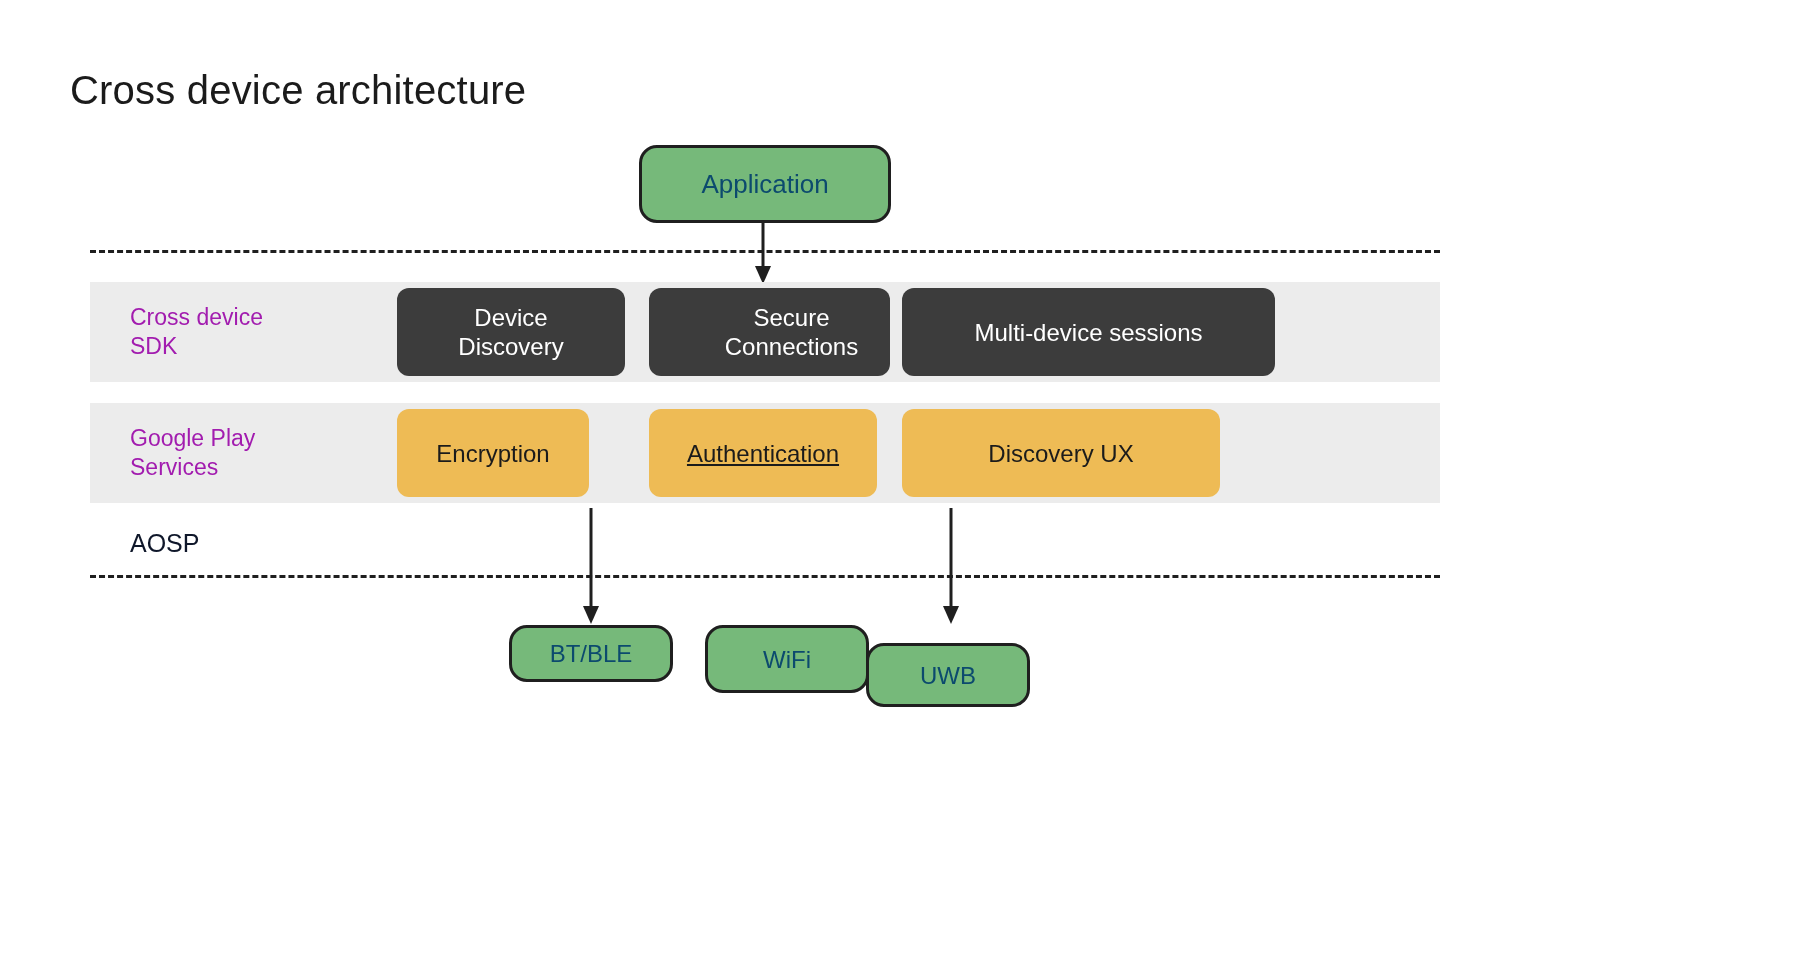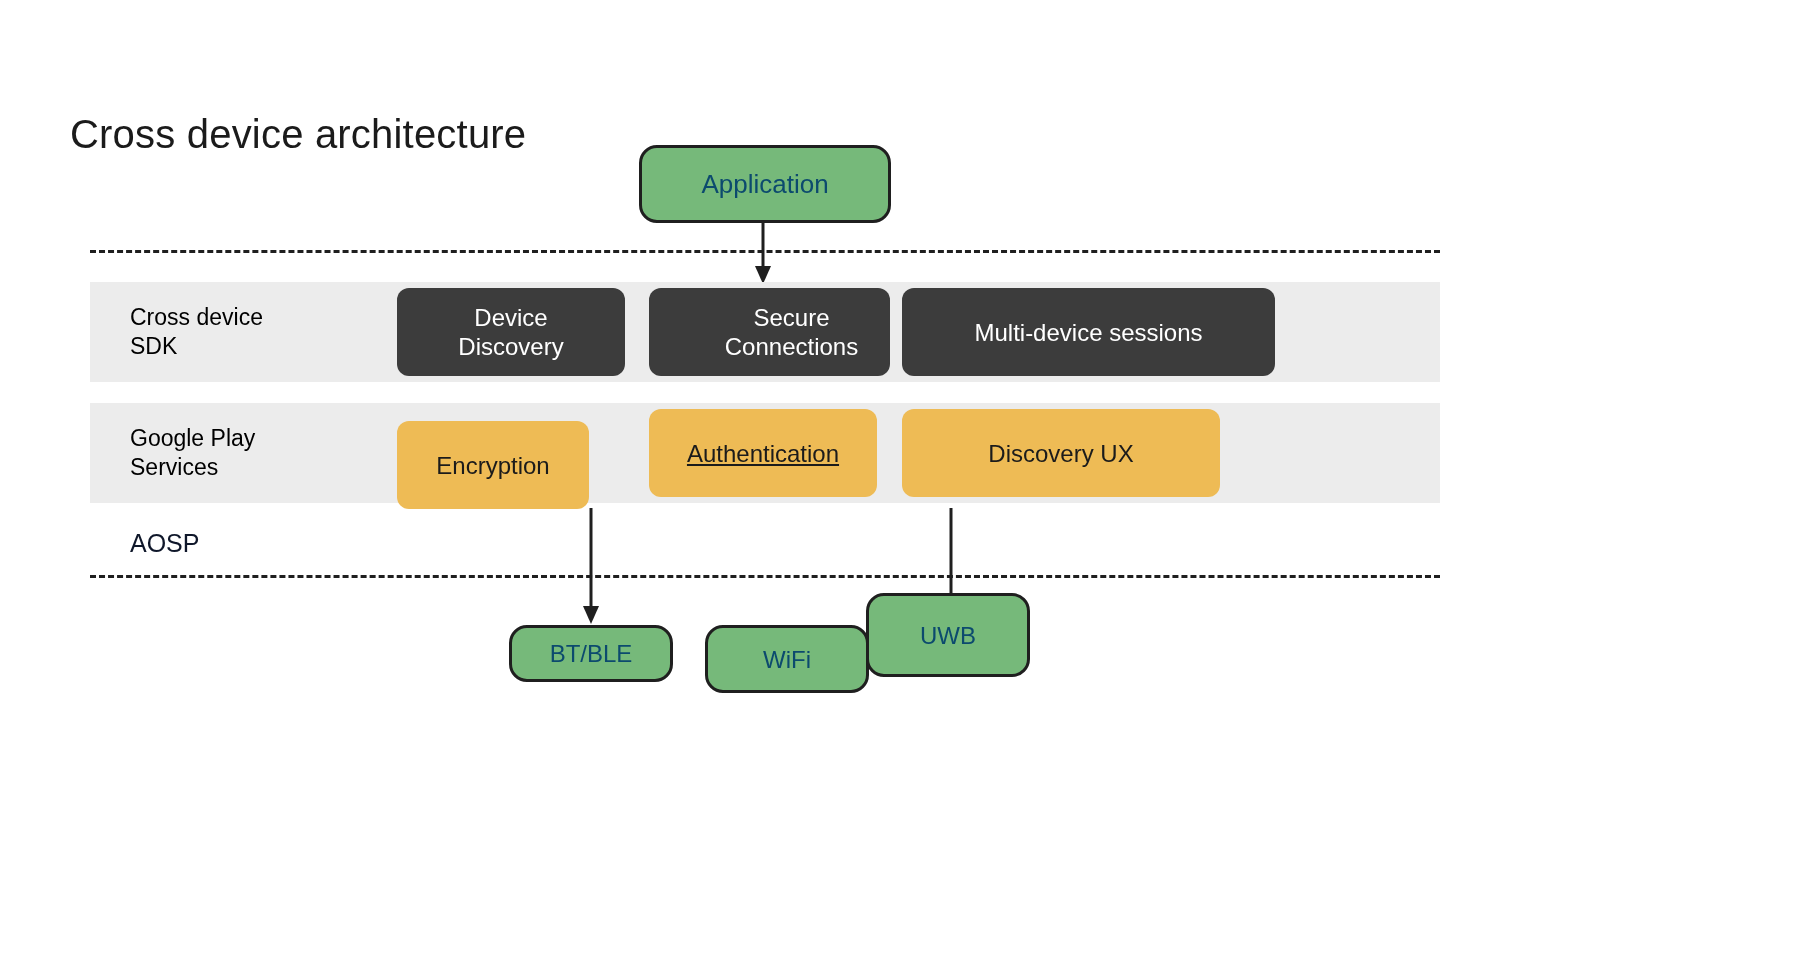--- a/index.html
+++ b/index.html
@@ -26,21 +26,20 @@
   
   .page-title {
     position: absolute;
     left: 70px;
     top: 68px;
     font-size: 40px;
     font-weight: 400;
     letter-spacing: 0.2px;
     color: #1b1b1b;
     white-space: nowrap;
-    margin-top: 44px;
   }
 
   
   .dashed-line {
     position: absolute;
     left: 90px;
     width: 1350px;
     height: 0;
     border-top: 3px dashed #1f1f1f;
   }
@@ -58,21 +57,21 @@
   .band-gps { top: 403px; height: 100px; }
 
   .band-label {
     position: absolute;
     left: 40px;
     top: 50%;
     transform: translateY(-50%);
     font-size: 23px;
     line-height: 29px;
     font-weight: 400;
-    color: #000000;
+    color: #a21caf;
     white-space: pre-line;
   }
 
   
   .node {
     position: absolute;
     display: flex;
     align-items: center;
     justify-content: center;
     text-align: center;
@@ -114,28 +113,28 @@
     height: 78px;
     font-size: 26px;
   }
 
   
   .node-device-discovery   { left: 397px;  width: 228px; }
   .node-secure-connections { left: 649px;  width: 241px; padding-left: 44px; }
   .node-multi-device       { left: 902px;  width: 373px; }
 
   
-  .node-encryption     { left: 397px;  width: 192px; margin-top: 12px; }
+  .node-encryption     { left: 397px;  width: 192px; }
   .node-authentication { left: 649px;  width: 228px; text-decoration: underline; }
   .node-discovery-ux   { left: 902px;  width: 318px; }
 
   
   .node-btble { left: 509px; top: 625px; width: 164px; height: 57px; }
   .node-wifi  { left: 705px; top: 625px; width: 164px; height: 68px; }
-  .node-uwb   { left: 866px; top: 593px; width: 164px; height: 84px; }
+  .node-uwb   { left: 866px; top: 643px; width: 164px; height: 64px; }
 
   
   .aosp-label {
     position: absolute;
     left: 130px;
     top: 529px;
     font-size: 25px;
     line-height: 29px;
     color: #0f172a;
   }

